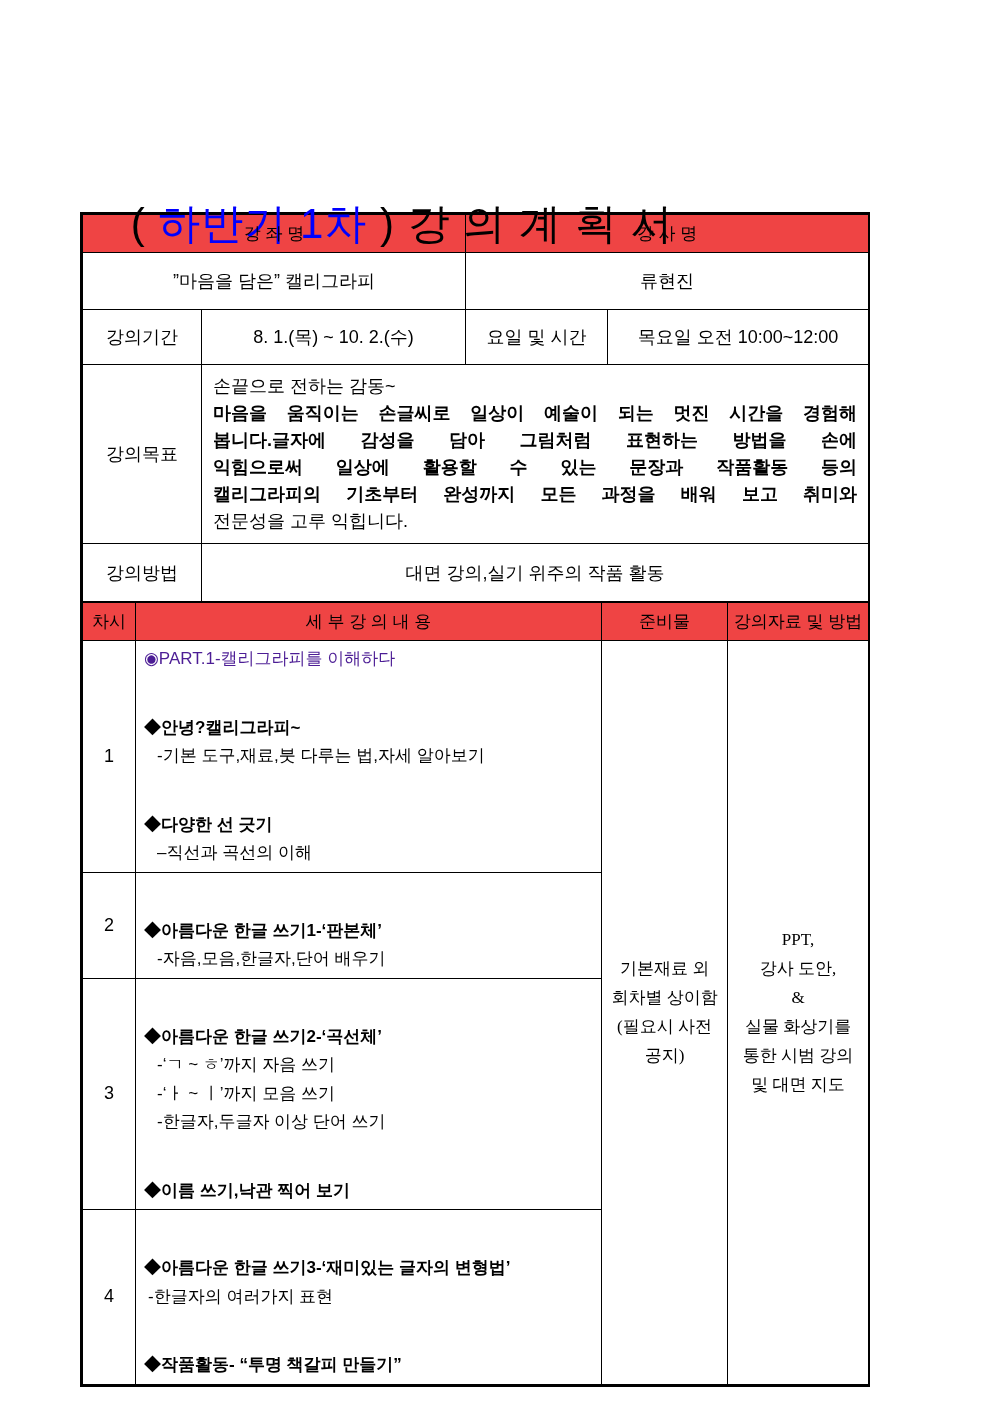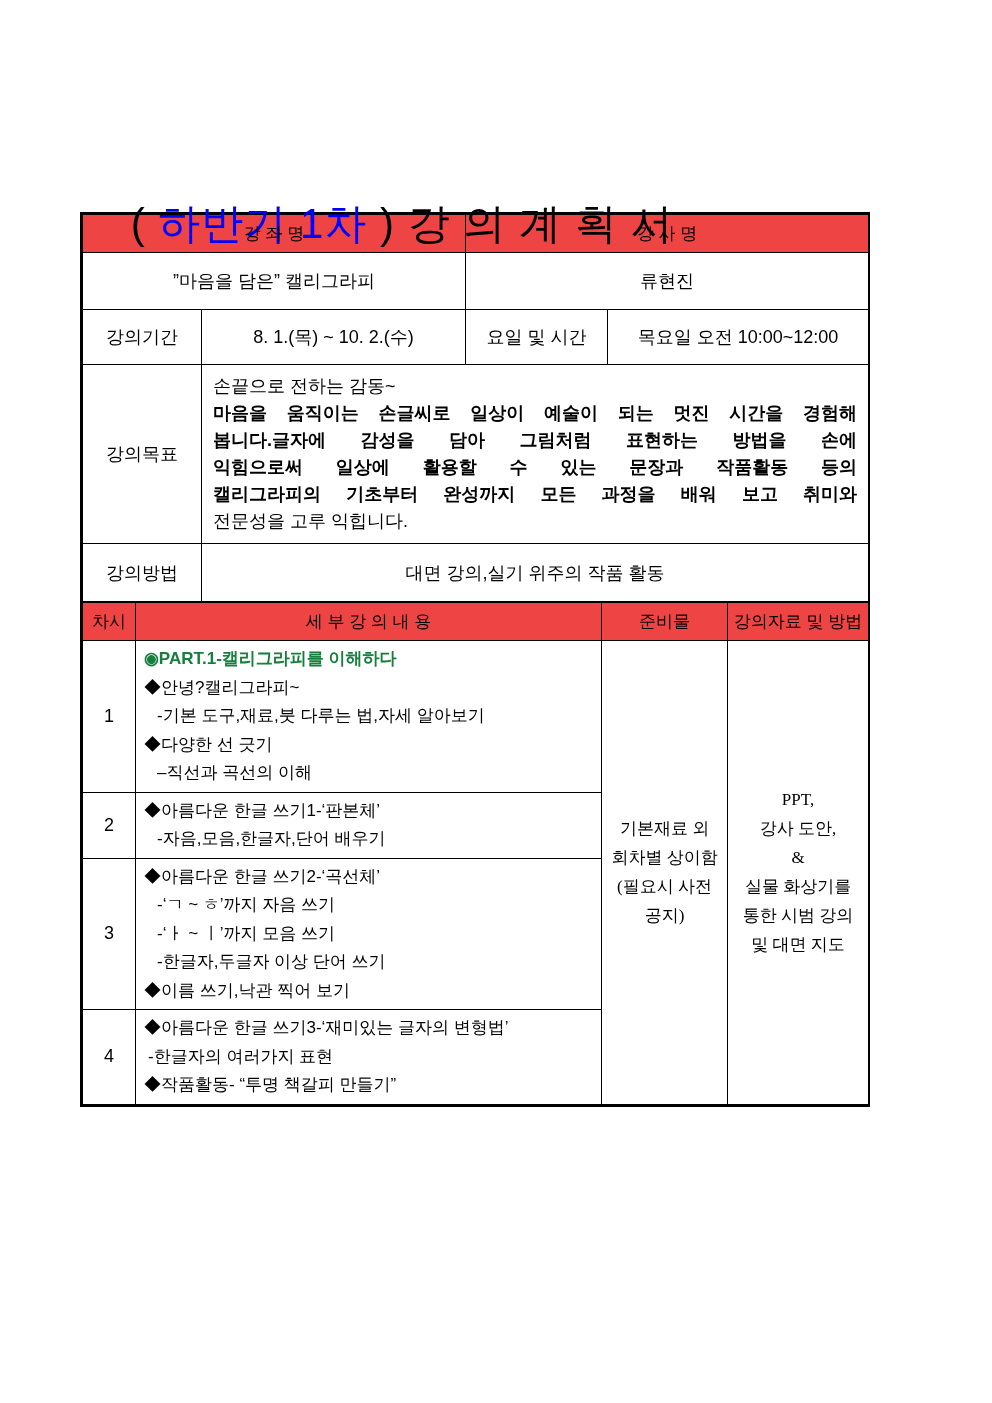--- a/index.html
+++ b/index.html
@@ -67,22 +67,22 @@
 
   
   .s-h  td { height:38px; }
   .s-r1 td { height:143px; }
   .s-r2 td { height:66px; }
   .s-r3 td { height:142px; }
   .s-r4 td { height:88px; }
 
   .content-cell { text-align:left; padding:4px 8px; vertical-align:middle; }
   .line { font-size:17px; line-height:28.5px; white-space:pre; }
-  .b { font-weight:normal; }
-  .m { color:#15803d; font-weight:bold; }
+  .b { font-weight:bold;margin-top:40px; }
+  .m { color:#4c1d95; font-weight:normal; }
   .ind { padding-left:13px; }
   .ind-s { padding-left:4px; }
 
   .serif-cell {
     font-family:"Liberation Serif", serif;
     font-size:17px; line-height:29px;
     white-space:pre-line;
     text-align:center; vertical-align:middle;
   }
 </style>

